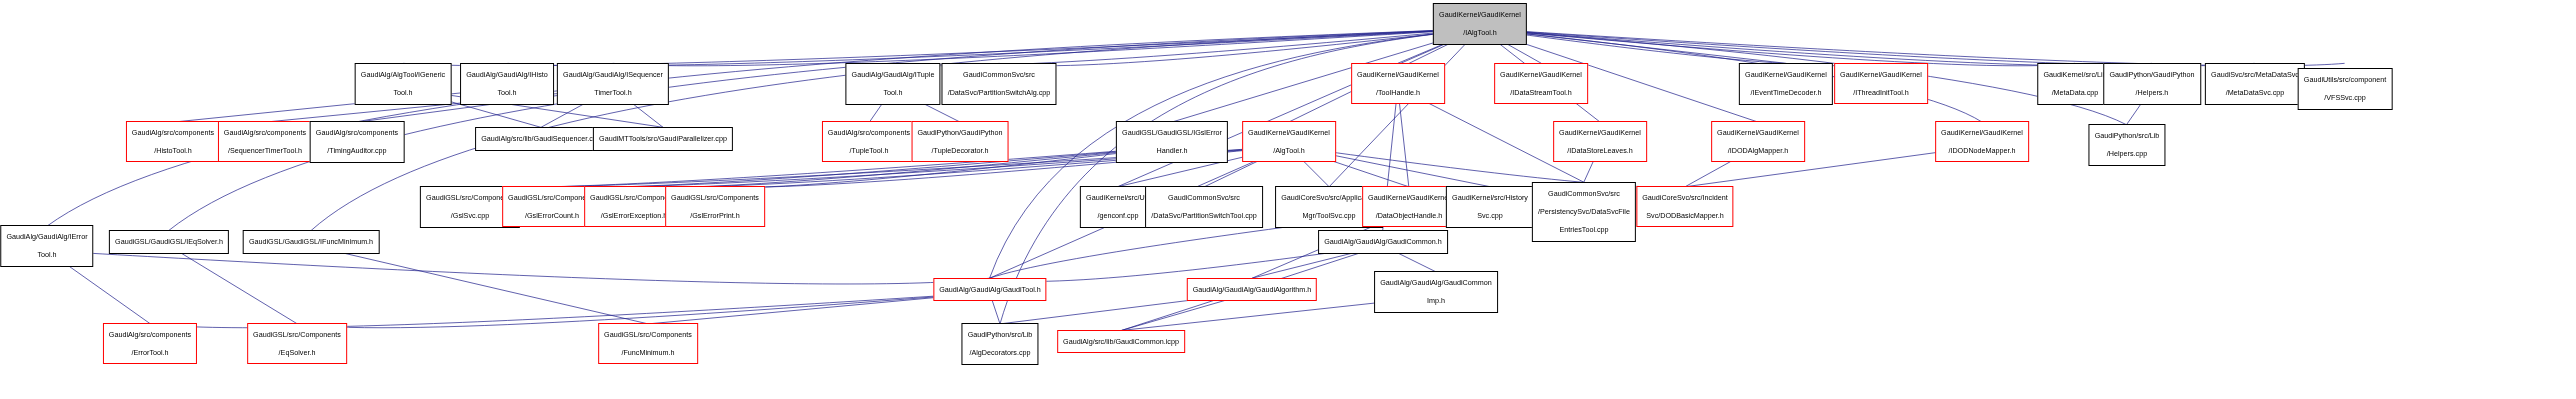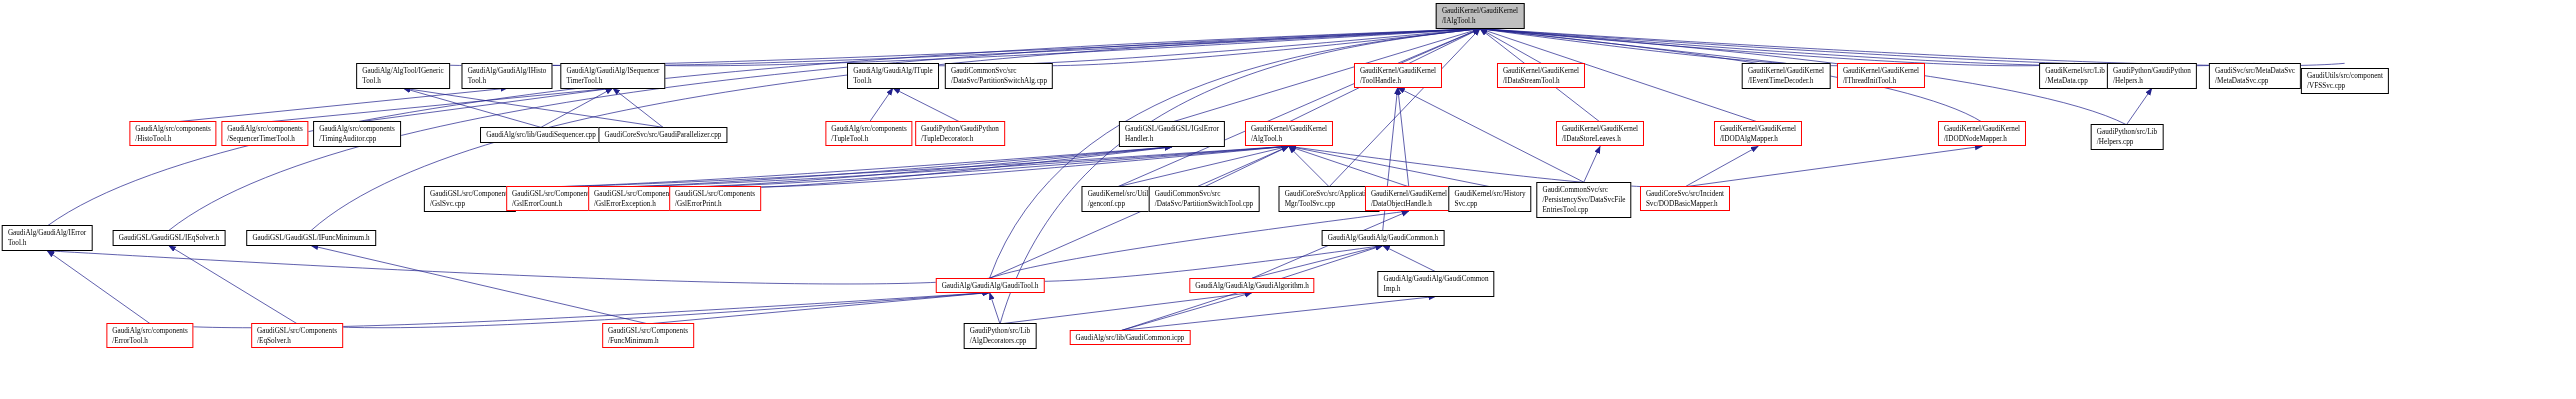--- a/index.html
+++ b/index.html
@@ -11,26 +11,26 @@
     overflow:hidden;
   }
   .canvas svg{position:absolute;left:0;top:0;}
   .node{
     position:absolute;
     transform:translateX(-50%);
     background:#ffffff;
     border:0.7px solid #000000;
     padding:2px 5.2px;
     font-size:7.2px;
-    line-height:10px;
+    line-height:18px;
+    text-align:center;
     white-space:pre;
     color:#000000;
     box-sizing:border-box;
     cursor:pointer;
-    font-family:Liberation Serif, serif;
   }
   .node.red{border:1px solid #ff0000;padding:1.6px 4.9px;}
   .node.root{background:#bfbfbf;border:1px solid #000000;}
   path.edge{fill:none;stroke:#22218c;stroke-width:1.1;}
 </style>
 </head>
 <body>
 
 <div class="canvas">
     <svg width="2576" height="399" viewBox="0 0 3944 611">
@@ -142,21 +142,21 @@
 /MetaDataSvc.cpp</div>
     <div class="node" style="left: 2345px; top: 68px;">GaudiUtils/src/component
 /VFSSvc.cpp</div>
     <div class="node red" style="left: 173px; top: 121px;">GaudiAlg/src/components
 /HistoTool.h</div>
     <div class="node red" style="left: 265px; top: 121px;">GaudiAlg/src/components
 /SequencerTimerTool.h</div>
     <div class="node" style="left: 357px; top: 121px;">GaudiAlg/src/components
 /TimingAuditor.cpp</div>
     <div class="node" style="left: 541px; top: 127px;">GaudiAlg/src/lib/GaudiSequencer.cpp</div>
-    <div class="node" style="left: 663px; top: 127px;">GaudiCoreSvc/src/GaudiParallelizer.cpp</div>
+    <div class="node" style="left: 663px; top: 127px;">GaudiMTTools/src/GaudiParallelizer.cpp</div>
     <div class="node red" style="left: 869px; top: 121px;">GaudiAlg/src/components
 /TupleTool.h</div>
     <div class="node red" style="left: 960px; top: 121px;">GaudiPython/GaudiPython
 /TupleDecorator.h</div>
     <div class="node" style="left: 1172px; top: 121px;">GaudiGSL/GaudiGSL/IGslError
 Handler.h</div>
     <div class="node red" style="left: 1289px; top: 121px;">GaudiKernel/GaudiKernel
 /AlgTool.h</div>
     <div class="node red" style="left: 1600px; top: 121px;">GaudiKernel/GaudiKernel
 /IDataStoreLeaves.h</div>
@@ -199,15 +199,15 @@
     <div class="node" style="left: 1436px; top: 271px;">GaudiAlg/GaudiAlg/GaudiCommon
 Imp.h</div>
     <div class="node red" style="left: 150px; top: 323px;">GaudiAlg/src/components
 /ErrorTool.h</div>
     <div class="node red" style="left: 297px; top: 323px;">GaudiGSL/src/Components
 /EqSolver.h</div>
     <div class="node red" style="left: 648px; top: 323px;">GaudiGSL/src/Components
 /FuncMinimum.h</div>
     <div class="node" style="left: 1000px; top: 323px;">GaudiPython/src/Lib
 /AlgDecorators.cpp</div>
-    <div class="node red" style="left: 1121px; top: 330px; margin-left: 9px;">GaudiAlg/src/lib/GaudiCommon.icpp</div>
+    <div class="node red" style="left: 1121px; top: 330px;">GaudiAlg/src/lib/GaudiCommon.icpp</div>
   </div>
 
 
 </body></html>

